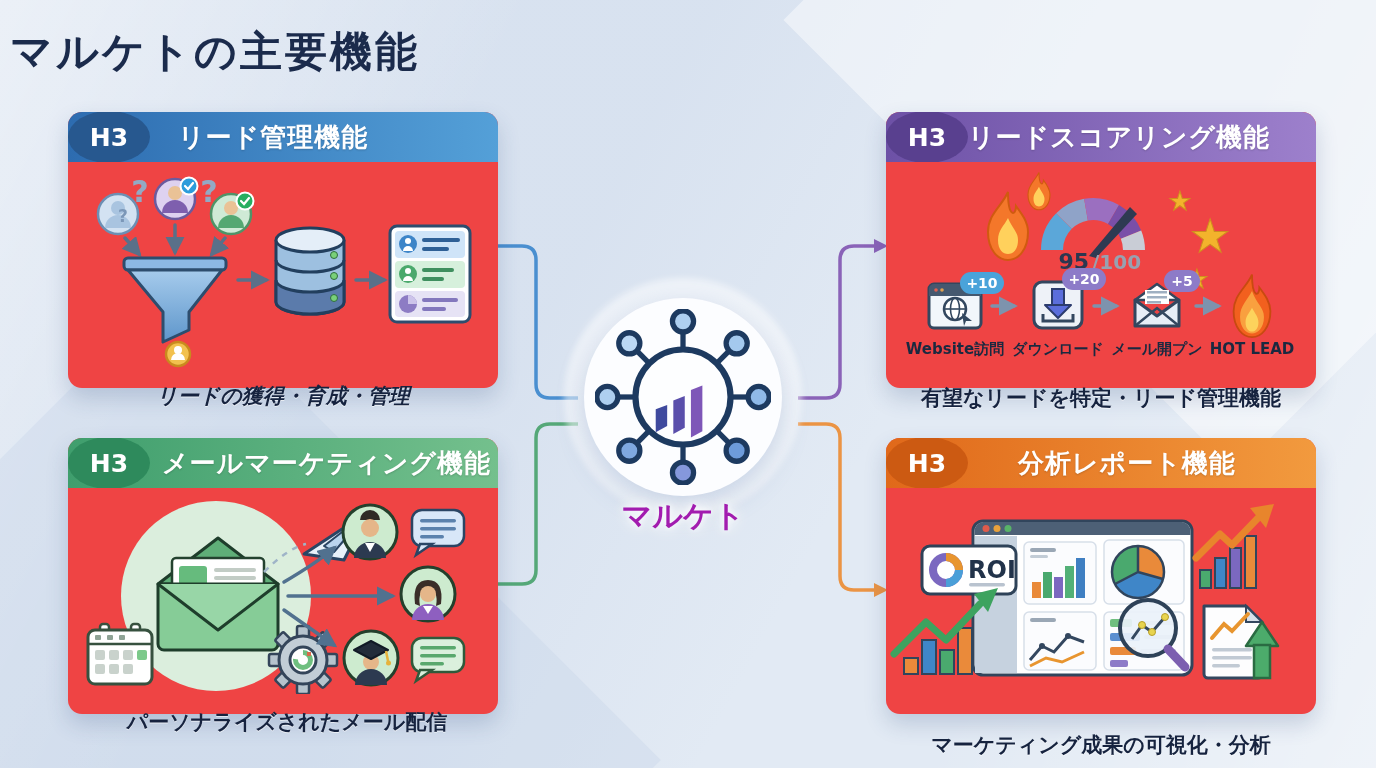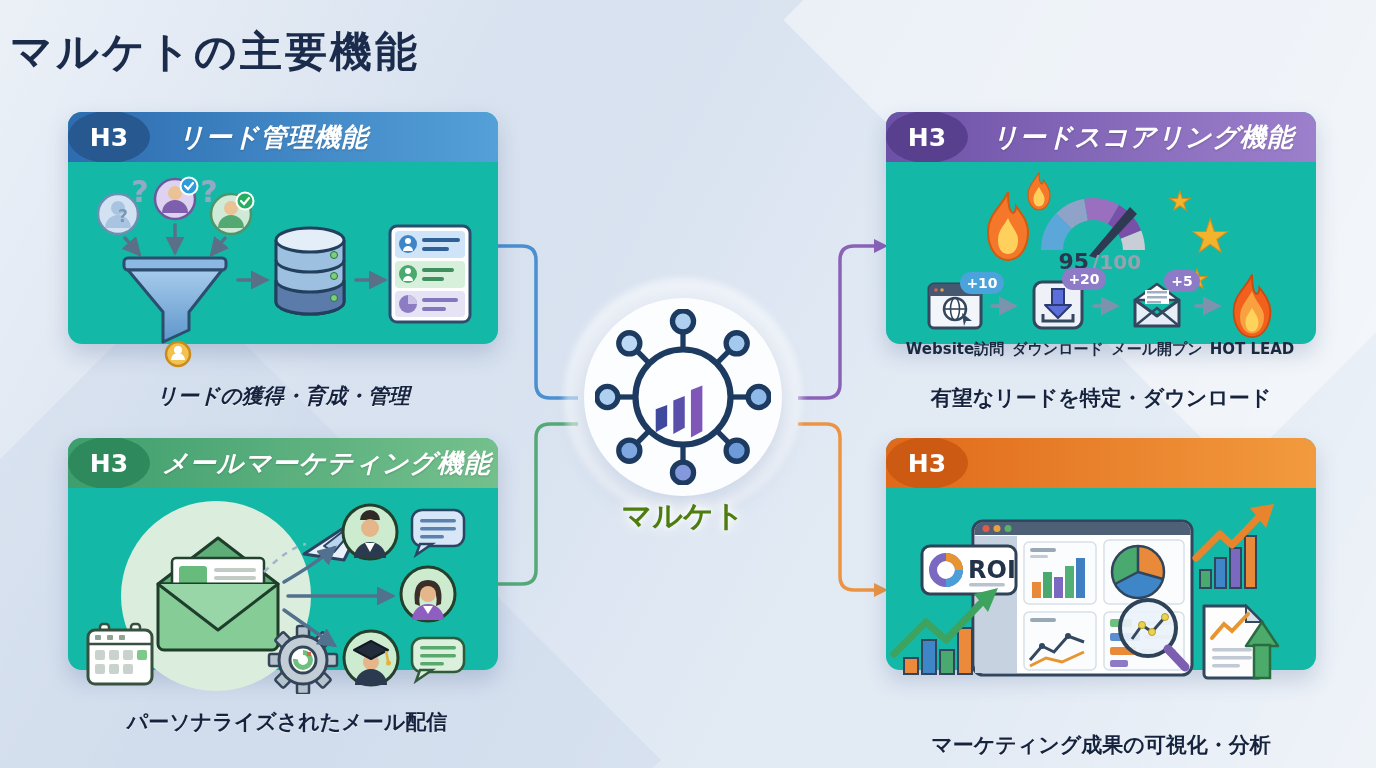--- a/index.html
+++ b/index.html
@@ -17,21 +17,21 @@
   .bg-tri1 { position:absolute; left:-160px; top:420px; width:680px; height:680px;
     background:rgba(198,211,233,0.35); transform:rotate(45deg); }
   .bg-tri2 { position:absolute; right:-180px; top:-300px; width:640px; height:640px;
     background:rgba(255,255,255,0.45); transform:rotate(45deg); }
 
   .main-title { position:absolute; top:24px; left:10px; width:100%; text-align:left;
     font-size:42px; font-weight:800; color:#1b2b4c; letter-spacing:3px; z-index:2; }
 
   .connectors { position:absolute; left:0; top:0; z-index:1; }
 
-  .card { position:absolute; width:430px; height:232px; background:#14b8a6;
+  .card { position:absolute; width:430px; height:276px; background:#ef4444;
     border-radius:14px; box-shadow:0 10px 22px rgba(40,70,120,0.20); z-index:2; }
   #card-lead    { left:68px;  top:112px; }
   #card-email   { left:68px;  top:438px; }
   #card-scoring { left:886px; top:112px; }
   #card-report  { left:886px; top:438px; }
 
   .card-header { height:50px; border-radius:14px 14px 0 0; display:flex; align-items:center;
     overflow:hidden; }
   #card-lead    .card-header { background:linear-gradient(90deg,#2d6cb0,#54a0d8); }
   #card-email   .card-header { background:linear-gradient(90deg,#3f9e6d,#74c08d); }
@@ -40,43 +40,43 @@
 
   .h3-badge { flex:0 0 auto; width:82px; height:52px; border-radius:50%;
     display:flex; align-items:center; justify-content:center;
     color:#fff; font-size:25px; font-weight:700; }
   #card-lead    .h3-badge { background:#27588f; }
   #card-email   .h3-badge { background:#2e8a5c; }
   #card-scoring .h3-badge { background:#59408f; }
   #card-report  .h3-badge { background:#cc5a12; }
 
   .card-title { color:#fff; font-size:26px; font-weight:700; letter-spacing:1px;
-    text-shadow:0 1px 2px rgba(0,0,0,0.18); white-space:nowrap;font-style:italic; }
+    text-shadow:0 1px 2px rgba(0,0,0,0.18); white-space:nowrap; }
   #card-lead    .card-title { margin-left:28px; }
   #card-email   .card-title { margin-left:12px; }
-  #card-scoring .card-title { margin-left:24px; }
+  #card-scoring .card-title { }
   #card-report  .card-title { margin-left:50px; }
 
   .card-body { position:relative; width:430px; height:206px; }
   .card-body svg { display:block; }
 
   .caption { position:absolute; width:430px; text-align:center; font-size:21px;
     font-weight:700; color:#16233f; z-index:2; text-shadow:0 1px 0 rgba(255,255,255,0.6); }
   #caption-lead    { left:68px;  top:382px;font-style:italic; }
   #caption-email   { left:72px;  top:708px; }
   #caption-scoring { left:886px; top:384px; }
   #caption-report  { left:886px; top:731px; }
 
   .hub-outer { position:absolute; left:564px; top:278px; width:238px; height:238px;
     border-radius:50%; background:rgba(255,255,255,0.55); filter:blur(3px); z-index:2; }
   .hub-circle { position:absolute; left:584px; top:298px; width:198px; height:198px;
     border-radius:50%; background:#fcfdff; box-shadow:0 10px 28px rgba(100,130,180,0.30);
     z-index:3; display:flex; align-items:center; justify-content:center; }
   .hub-label { position:absolute; left:584px; top:496px; width:198px; text-align:center;
-    font-size:30px; font-weight:800; color:#4d7c0f; z-index:3;
+    font-size:30px; font-weight:800; color:#a21caf; z-index:3;
     text-shadow:0 0 6px #fff, 0 0 14px #fff, 0 0 20px #fff; }
 </style>
 </head>
 <body>
 
 <div class="bg-deco"></div>
 <div class="bg-tri1"></div>
 <div class="bg-tri2"></div>
 
 <div class="main-title">マルケトの主要機能</div>
@@ -364,25 +364,26 @@
       </g>
       <g font-size="15" font-weight="bold" fill="#1a2940" text-anchor="middle">
         <text x="69" y="192">Website訪問</text>
         <text x="172" y="192">ダウンロード</text>
         <text x="271" y="192">メール開プン</text>
         <text x="366" y="192">HOT LEAD</text>
       </g>
     </svg>
   </div>
 </div>
-<div class="caption" id="caption-scoring">有望なリードを特定・ダウンロード</div>
+<div class="caption" id="caption-scoring">有望なリードを特定・リード管理機能</div>
 
 <div class="card" id="card-report">
   <div class="card-header">
     <span class="h3-badge">H3</span>
+    <span class="card-title">分析レポート機能</span>
   </div>
   <div class="card-body">
     <svg viewBox="0 0 430 206" width="430" height="206">
       <g>
         <rect x="87" y="33" width="219" height="154" rx="10" fill="#fff" stroke="#31455c" stroke-width="3"></rect>
         <path d="M88.5 47 v-4 a9 9 0 0 1 9 -9 h198 a9 9 0 0 1 9 9 v4 z" fill="#4d6076"></path>
         <circle cx="100" cy="40.5" r="3.5" fill="#e05b4b"></circle>
         <circle cx="111" cy="40.5" r="3.5" fill="#e8a13c"></circle>
         <circle cx="122" cy="40.5" r="3.5" fill="#58b368"></circle>
         <rect x="89" y="48" width="42" height="137" fill="#c6d2df"></rect>

